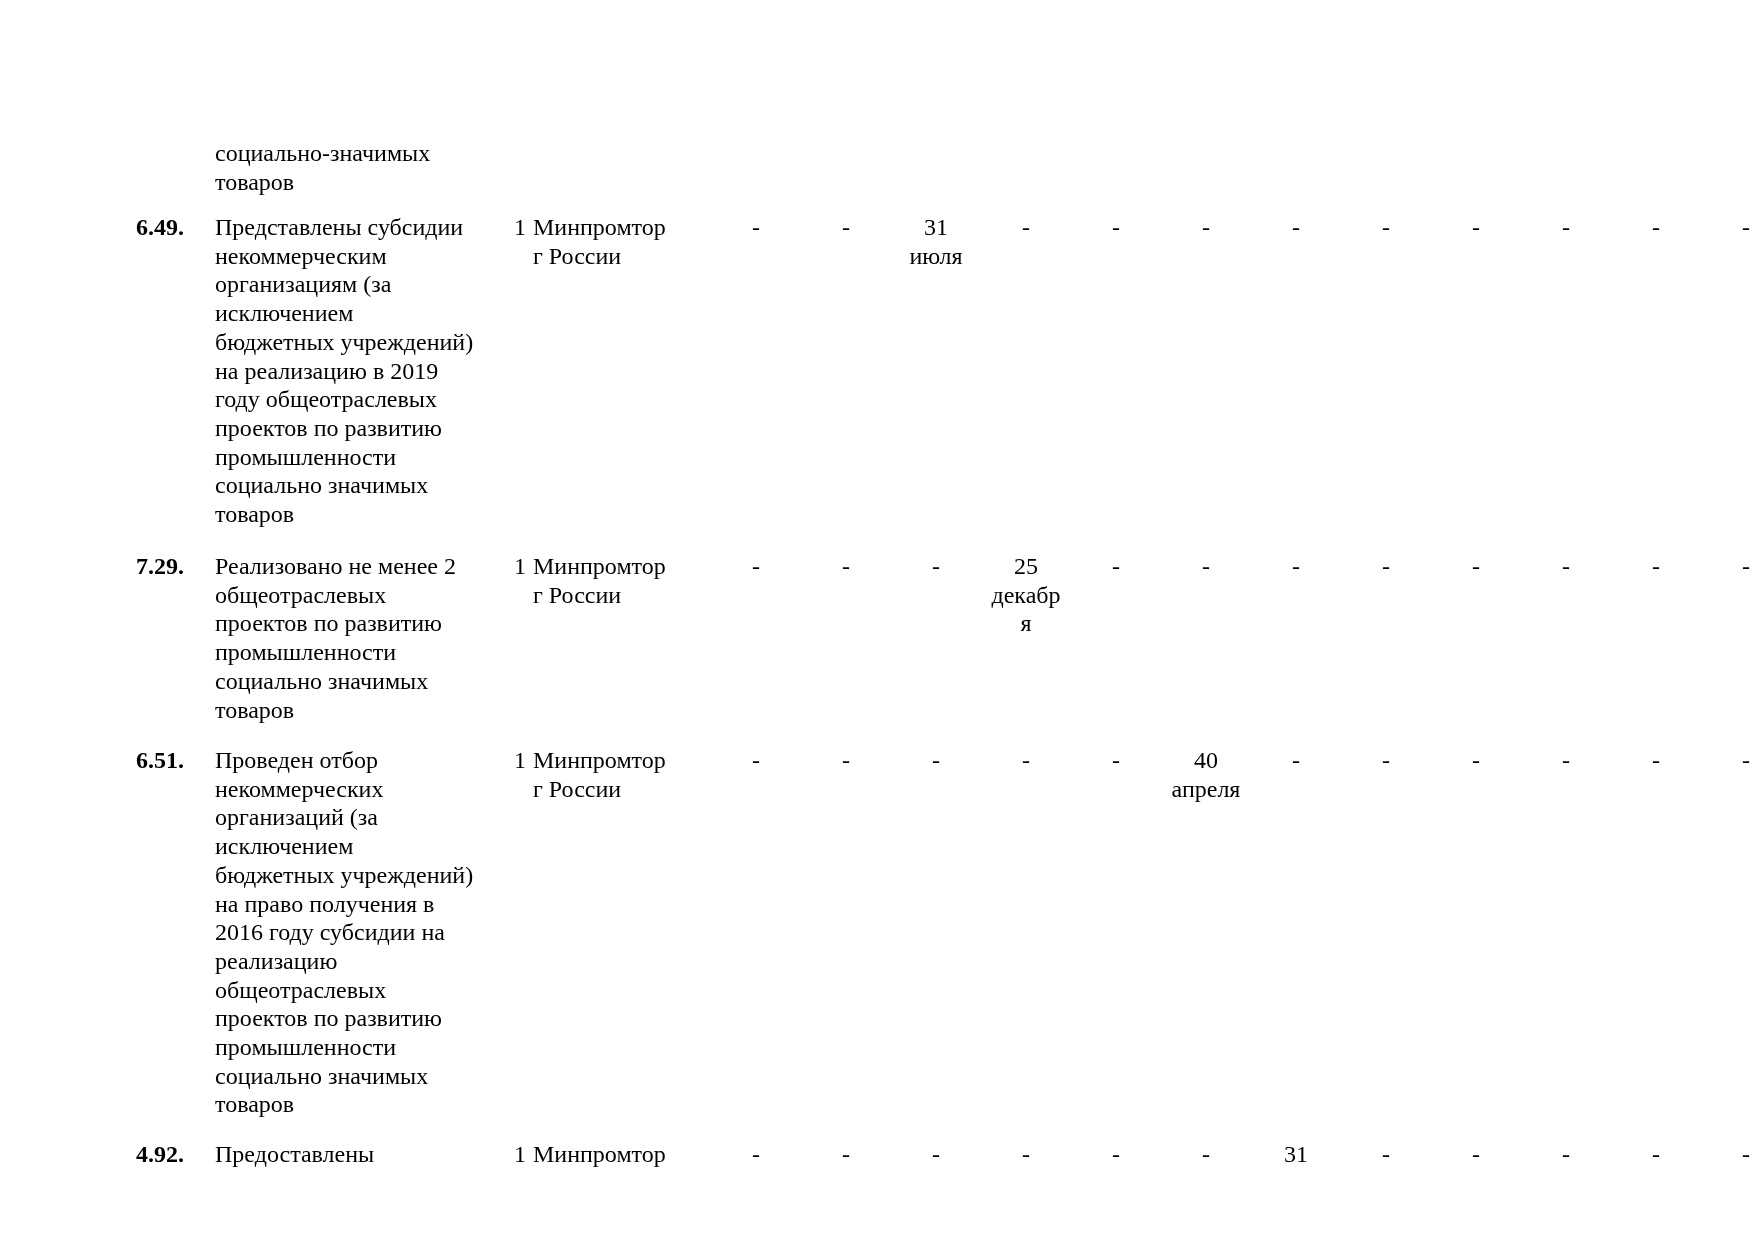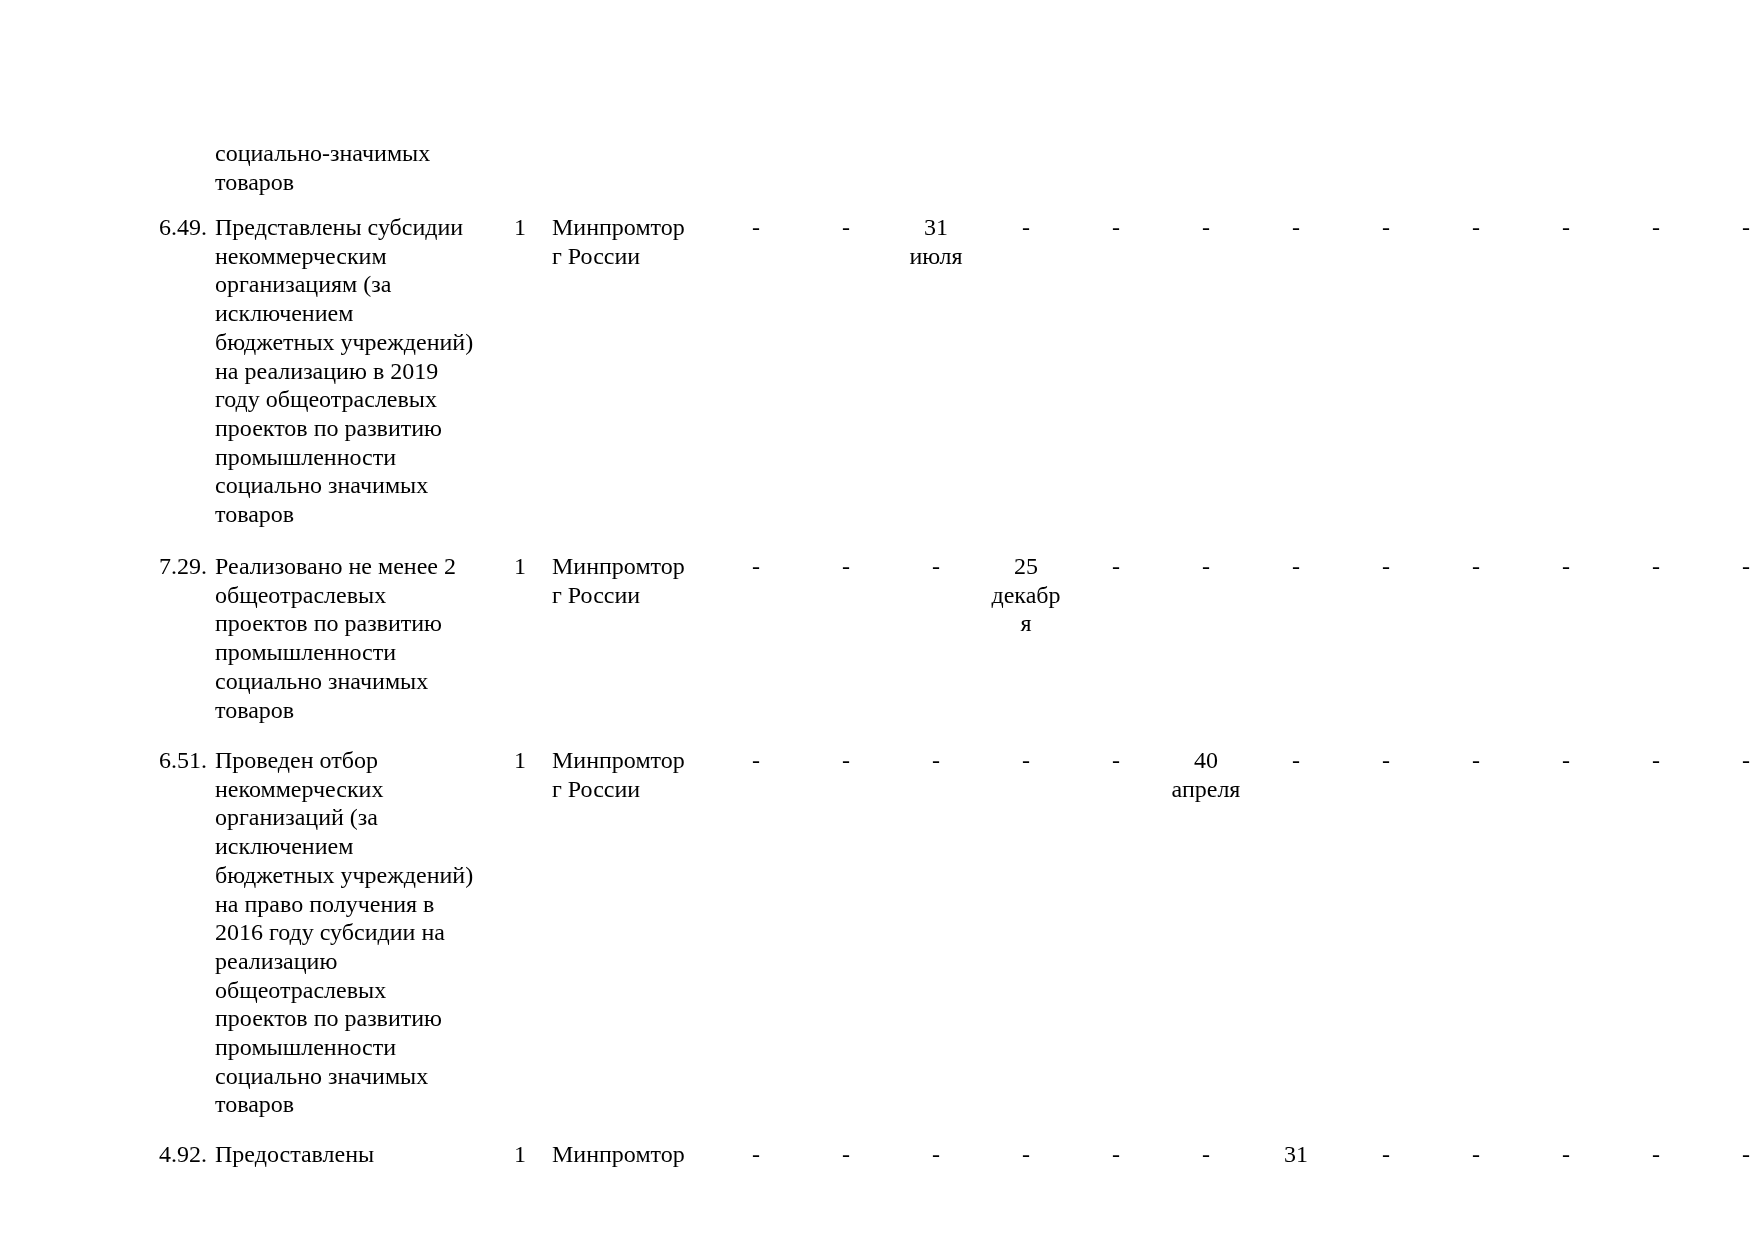--- a/index.html
+++ b/index.html
@@ -29,35 +29,36 @@
       position: absolute;
       left: 0;
       width: 1754px;
     }
     .cell {
       position: absolute;
       top: 0;
       white-space: nowrap;
     }
     .num {
-      left: 159px;
+      left: 136px;
       width: 62px;
+      font-weight: bold;
     }
     .desc {
       left: 215px;
       width: 290px;
       white-space: pre-line;
     }
     .qty {
       left: 508px;
       width: 24px;
       text-align: center;
     }
     .org {
-      left: 552px;
+      left: 533px;
       width: 150px;
       white-space: pre-line;
     }
     .dcol {
       width: 90px;
       text-align: center;
       white-space: pre-line;
     }
     .c1  { left: 711px; }
     .c2  { left: 801px; }

